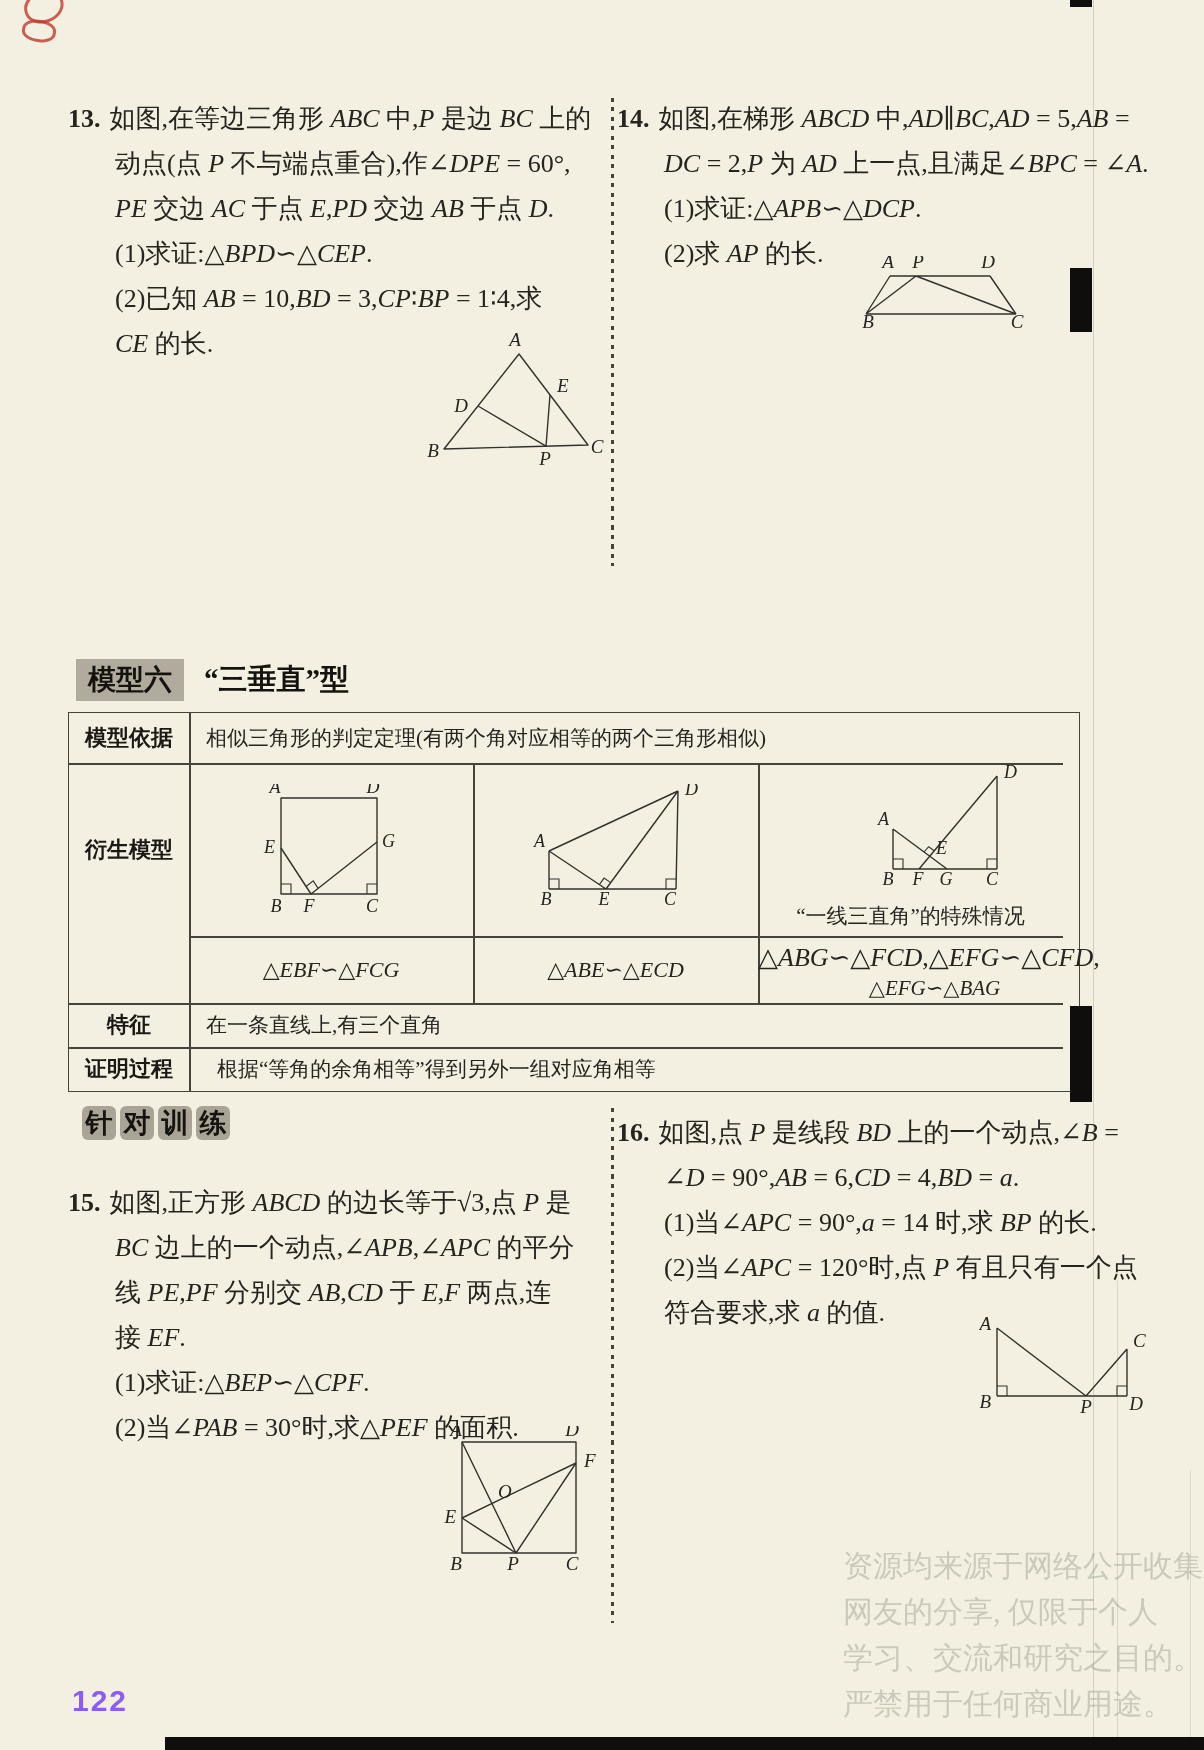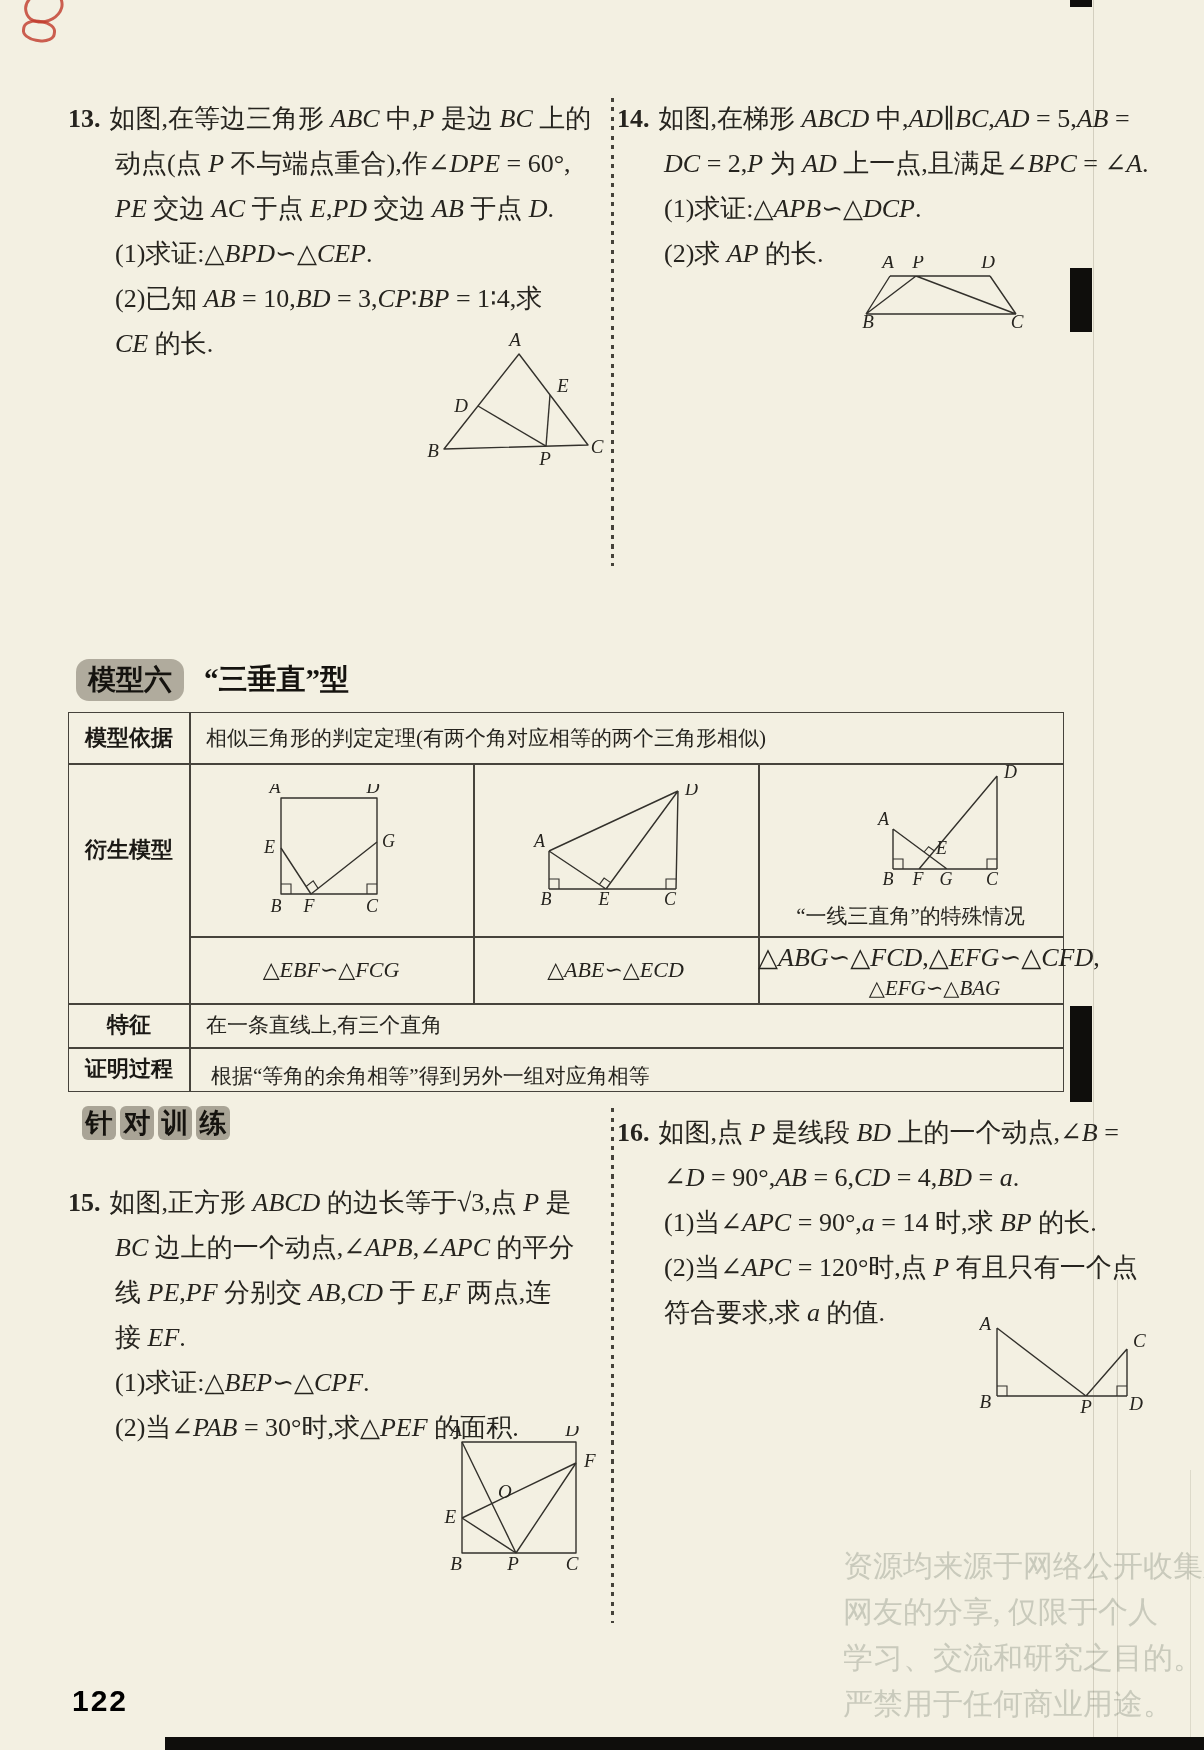--- a/index.html
+++ b/index.html
@@ -10,44 +10,44 @@
   .prob{position:absolute;}
   .pline{white-space:nowrap;height:45px;line-height:45px;font-size:26px;}
   .pline.cont{padding-left:47px;}
   .pnum{font-weight:bold;margin-right:9px;}
   .mtext i{font-style:italic;}
   
   .dotdiv{position:absolute;width:3px;background-image:repeating-linear-gradient(to bottom,#45423a 0 4px,transparent 4px 9.5px);}
   
   .mhead{position:absolute;display:flex;align-items:center;gap:20px;}
   .badge{background:#b0ab9d;color:#15130f;font-family:"Liberation Sans","DejaVu Sans",sans-serif;
-         font-weight:bold;font-size:28px;padding:4px 12px;line-height:34px;border-radius:13px;}
+         font-weight:bold;font-size:28px;padding:4px 12px;line-height:34px;}
   .mtitle{font-family:Liberation Serif, serif;font-weight:bold;font-size:29px;color:#15130f;}
   
-  .mtable{position:absolute;border:1.6px solid #46433c;background:transparent;}
+  .mtable{position:absolute;border:1.6px solid #46433c;background:transparent;padding-left:16px;}
   .tline{position:absolute;background:#46433c;}
   .tlabel{position:absolute;display:flex;align-items:center;justify-content:center;
           font-family:"Liberation Sans","DejaVu Sans",sans-serif;font-weight:bold;font-size:22px;color:#1b1915;}
   .ttext{position:absolute;font-size:21px;white-space:nowrap;}
   .tstmt{position:absolute;text-align:center;font-size:22px;white-space:nowrap;}
   .tcap{position:absolute;text-align:center;font-size:21px;}
   
   .train{position:absolute;display:flex;gap:4px;}
   .train span{display:block;width:34px;height:34px;background:#a9a496;border-radius:6px;
       font-family:"Liberation Sans","DejaVu Sans",sans-serif;font-weight:bold;font-size:27px;
       line-height:34px;text-align:center;color:#15130f;}
   
   svg text{font-family:"Liberation Serif","DejaVu Serif",serif;font-style:italic;fill:#26241f;}
   svg .st{stroke:#33312c;stroke-width:1.4;fill:none;stroke-linejoin:round;}
   svg .ra{stroke:#33312c;stroke-width:1.1;fill:none;}
   
   .wmark{position:absolute;color:#c9cabc;font-size:30px;line-height:46px;white-space:nowrap;}
   
   .pageno{position:absolute;font-family:"Liberation Sans","DejaVu Sans",sans-serif;font-weight:bold;
-          font-size:30px;letter-spacing:2px;color:#000000;}
+          font-size:30px;letter-spacing:2px;color:#8b5cf6;}
   .bar{position:absolute;background:#0f0e0c;}
   .faint{position:absolute;width:1px;}
   .redmark{position:absolute;border:3px solid #c03a2a;opacity:.8;}
 </style>
 </head>
 <body>
 
 <div id="page">
 
   <div class="redmark" style="left:24px;top:-9px;width:34px;height:26px;border-radius:50% 42% 55% 46%;transform:rotate(-12deg);"></div>
@@ -111,21 +111,21 @@
     <div class="tline" style="left:0;top:290px;width:994px;height:1.5px;"></div>
     <div class="tline" style="left:0;top:334px;width:994px;height:1.5px;"></div>
 
     <div class="tlabel" style="left:0;top:0;width:120px;height:50px;">模型依据</div>
     <div class="tlabel" style="left:0;top:50px;width:120px;height:173px;">衍生模型</div>
     <div class="tlabel" style="left:0;top:290px;width:120px;height:44px;">特征</div>
     <div class="tlabel" style="left:0;top:334px;width:120px;height:44px;">证明过程</div>
 
     <div class="ttext" style="left:137px;top:0;height:50px;line-height:50px;">相似三角形的判定定理(有两个角对应相等的两个三角形相似)</div>
     <div class="ttext" style="left:137px;top:290px;height:44px;line-height:44px;">在一条直线上,有三个直角</div>
-    <div class="ttext" style="left:142px;top:334px;height:44px;line-height:44px;margin-top:7px;">根据“等角的余角相等”得到另外一组对应角相等</div>
+    <div class="ttext" style="left:148px;top:334px;height:44px;line-height:44px;">根据“等角的余角相等”得到另外一组对应角相等</div>
 
     <svg class="abs" style="left:166px;top:71px;" width="160" height="140" viewBox="0 0 160 140">
       <g>
         <path class="st" d="M46 14 H142 V110 H46 Z"></path>
         <path class="st" d="M46 64 L76 110 L142 58"></path>
         <path class="ra" d="M56 110 V100 H46"></path>
         <path class="ra" d="M132 110 V100 H142"></path>
         <path class="ra" d="M71.1 102.5 L78.2 96.9 L83.1 104.4"></path>
       </g>
       <text x="40" y="9" text-anchor="middle" font-size="18">A</text>

